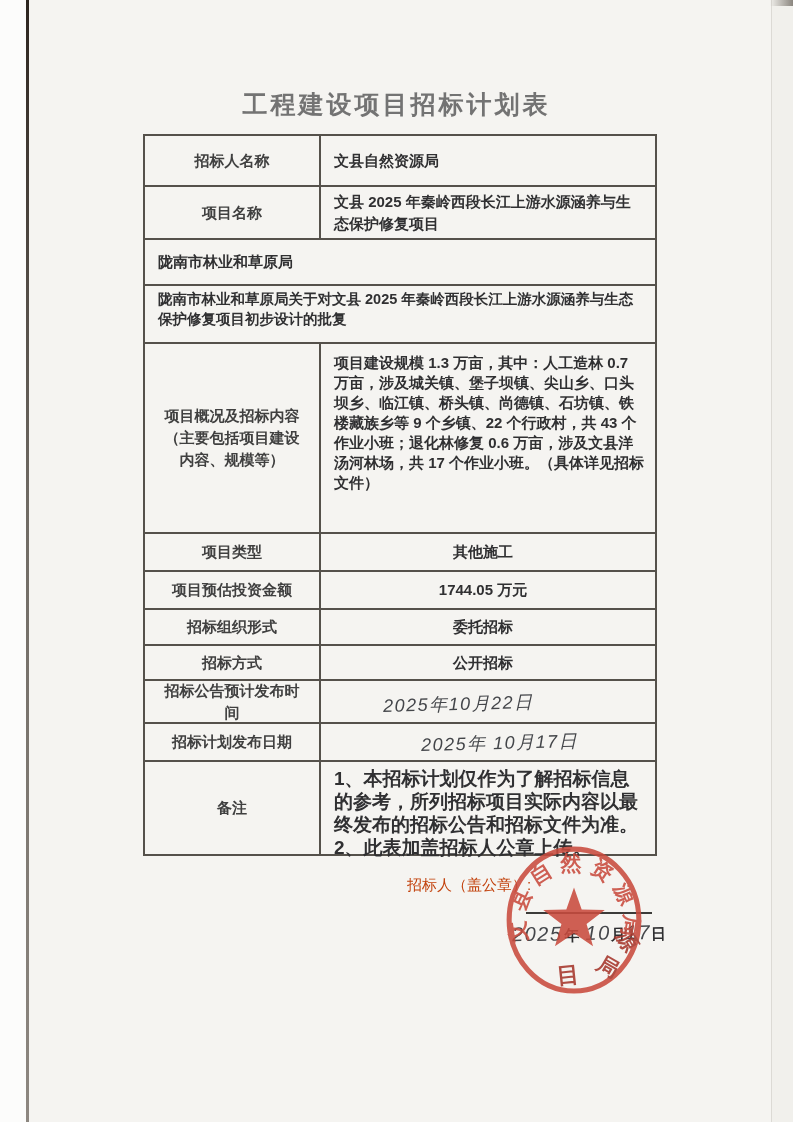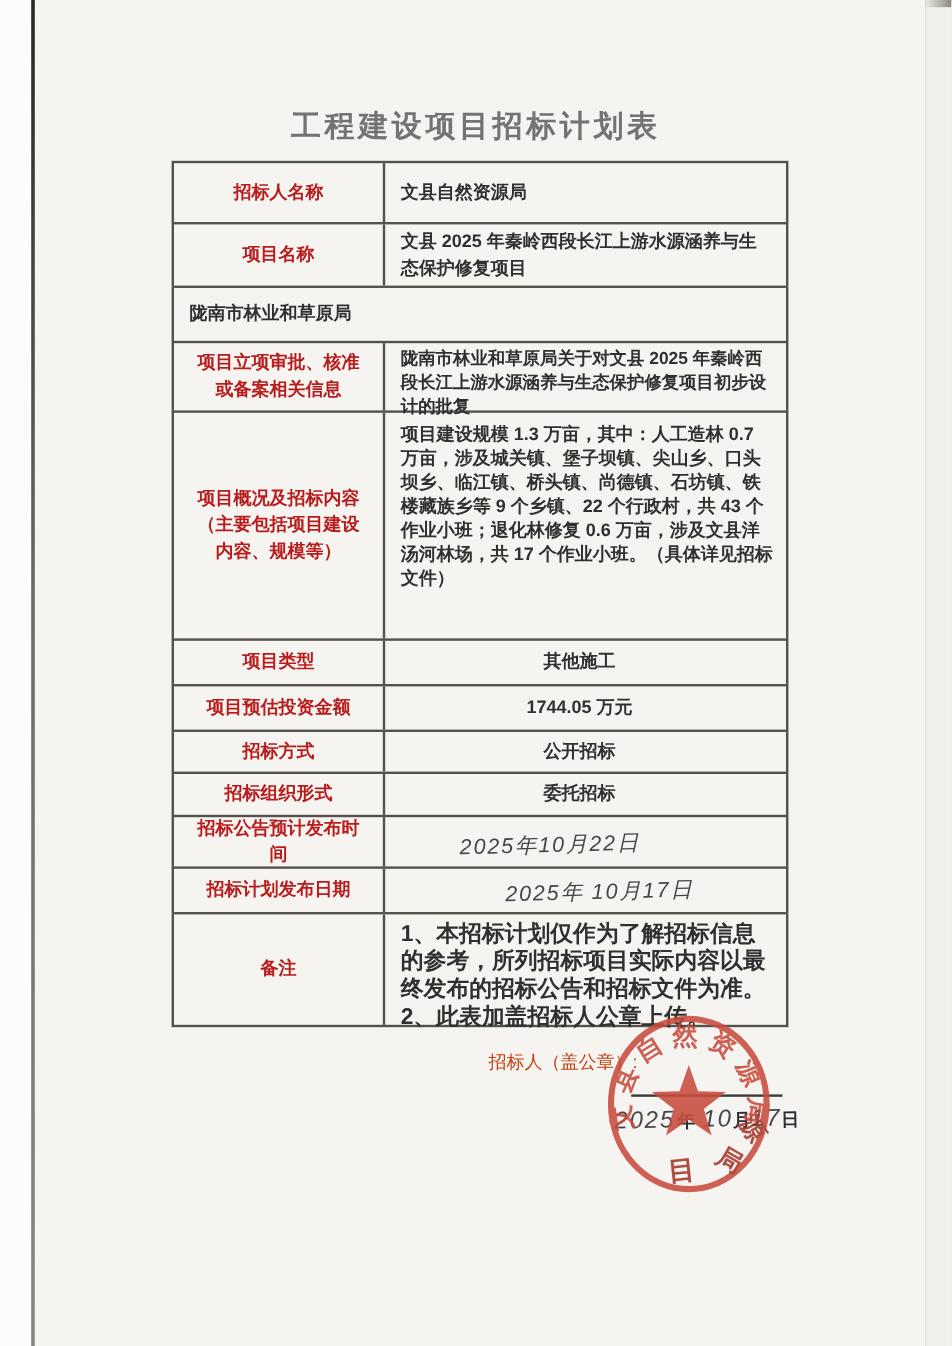--- a/index.html
+++ b/index.html
@@ -22,21 +22,21 @@
 
   .ttable {
     position:absolute; left:143px; top:134px; width:514px;
     border:2px solid #55514b; box-sizing:border-box; background:transparent;
   }
   .trow { display:flex; border-top:2px solid #55514b; box-sizing:border-box; }
   .trow:first-child { border-top:none; }
   .tlabel {
     width:176px; flex:0 0 176px; border-right:2px solid #55514b; box-sizing:border-box;
     display:flex; align-items:center; justify-content:center; text-align:center;
-    font-weight:bold; font-size:15px; line-height:22px; padding:2px 18px; color:#b91c1c;
+    font-weight:bold; font-size:15px; line-height:22px; padding:2px 18px; color:#404040;
   }
   .tvalue {
     flex:1; box-sizing:border-box; font-weight:600; font-size:15px; color:#303032;
     display:flex; align-items:center; padding:2px 10px 2px 13px; line-height:22px;
   }
   .center .tvalue { justify-content:center; padding-left:0; text-align:center; }
   .para .tvalue   { display:block; padding-top:3px;  line-height:20px; font-size:14.5px; }
   .tall .tvalue   { display:block; padding-top:9px;  line-height:20px; font-size:15px; }
   .remark .tvalue { display:block; padding-top:5px;  line-height:23px; font-size:19px; }
 
@@ -80,47 +80,46 @@
     <div class="trow" style="height:53px">
       <div class="tlabel">项目名称</div>
       <div class="tvalue">文县 2025 年秦岭西段长江上游水源涵养与生态保护修复项目</div>
     </div>
 
     <div class="trow" style="height:46px">
       <div class="tvalue">陇南市林业和草原局</div>
     </div>
 
     <div class="trow para" style="height:58px">
-      <div class="tlabel">项目立项审批、核准或备案相关信息</div>
       <div class="tvalue">陇南市林业和草原局关于对文县 2025 年秦岭西段长江上游水源涵养与生态保护修复项目初步设计的批复</div>
     </div>
 
     <div class="trow tall" style="height:190px">
       <div class="tlabel">项目概况及招标内容（主要包括项目建设内容、规模等）</div>
       <div class="tvalue">项目建设规模 1.3 万亩，其中：人工造林 0.7 万亩，涉及城关镇、堡子坝镇、尖山乡、口头坝乡、临江镇、桥头镇、尚德镇、石坊镇、铁楼藏族乡等 9 个乡镇、22 个行政村，共 43 个作业小班；退化林修复 0.6 万亩，涉及文县洋汤河林场，共 17 个作业小班。（具体详见招标文件）</div>
     </div>
 
     <div class="trow center" style="height:38px">
       <div class="tlabel">项目类型</div>
       <div class="tvalue">其他施工</div>
     </div>
 
     <div class="trow center" style="height:38px">
       <div class="tlabel">项目预估投资金额</div>
       <div class="tvalue">1744.05 万元</div>
     </div>
 
+    <div class="trow center" style="height:36px">
+      <div class="tlabel">招标组织形式</div>
+      <div class="tvalue">委托招标</div>
+    </div>
+
     <div class="trow center" style="height:35px">
       <div class="tlabel">招标方式</div>
       <div class="tvalue">公开招标</div>
-    </div>
-
-    <div class="trow center" style="height:36px">
-      <div class="tlabel">招标组织形式</div>
-      <div class="tvalue">委托招标</div>
     </div>
 
     <div class="trow hw-cell-1" style="height:43px">
       <div class="tlabel">招标公告预计发布时间</div>
       <div class="tvalue">
           <span class="hand hw-tilt">2025年10月22日</span>
         </div>
     </div>
 
     <div class="trow hw-cell-2" style="height:38px">

